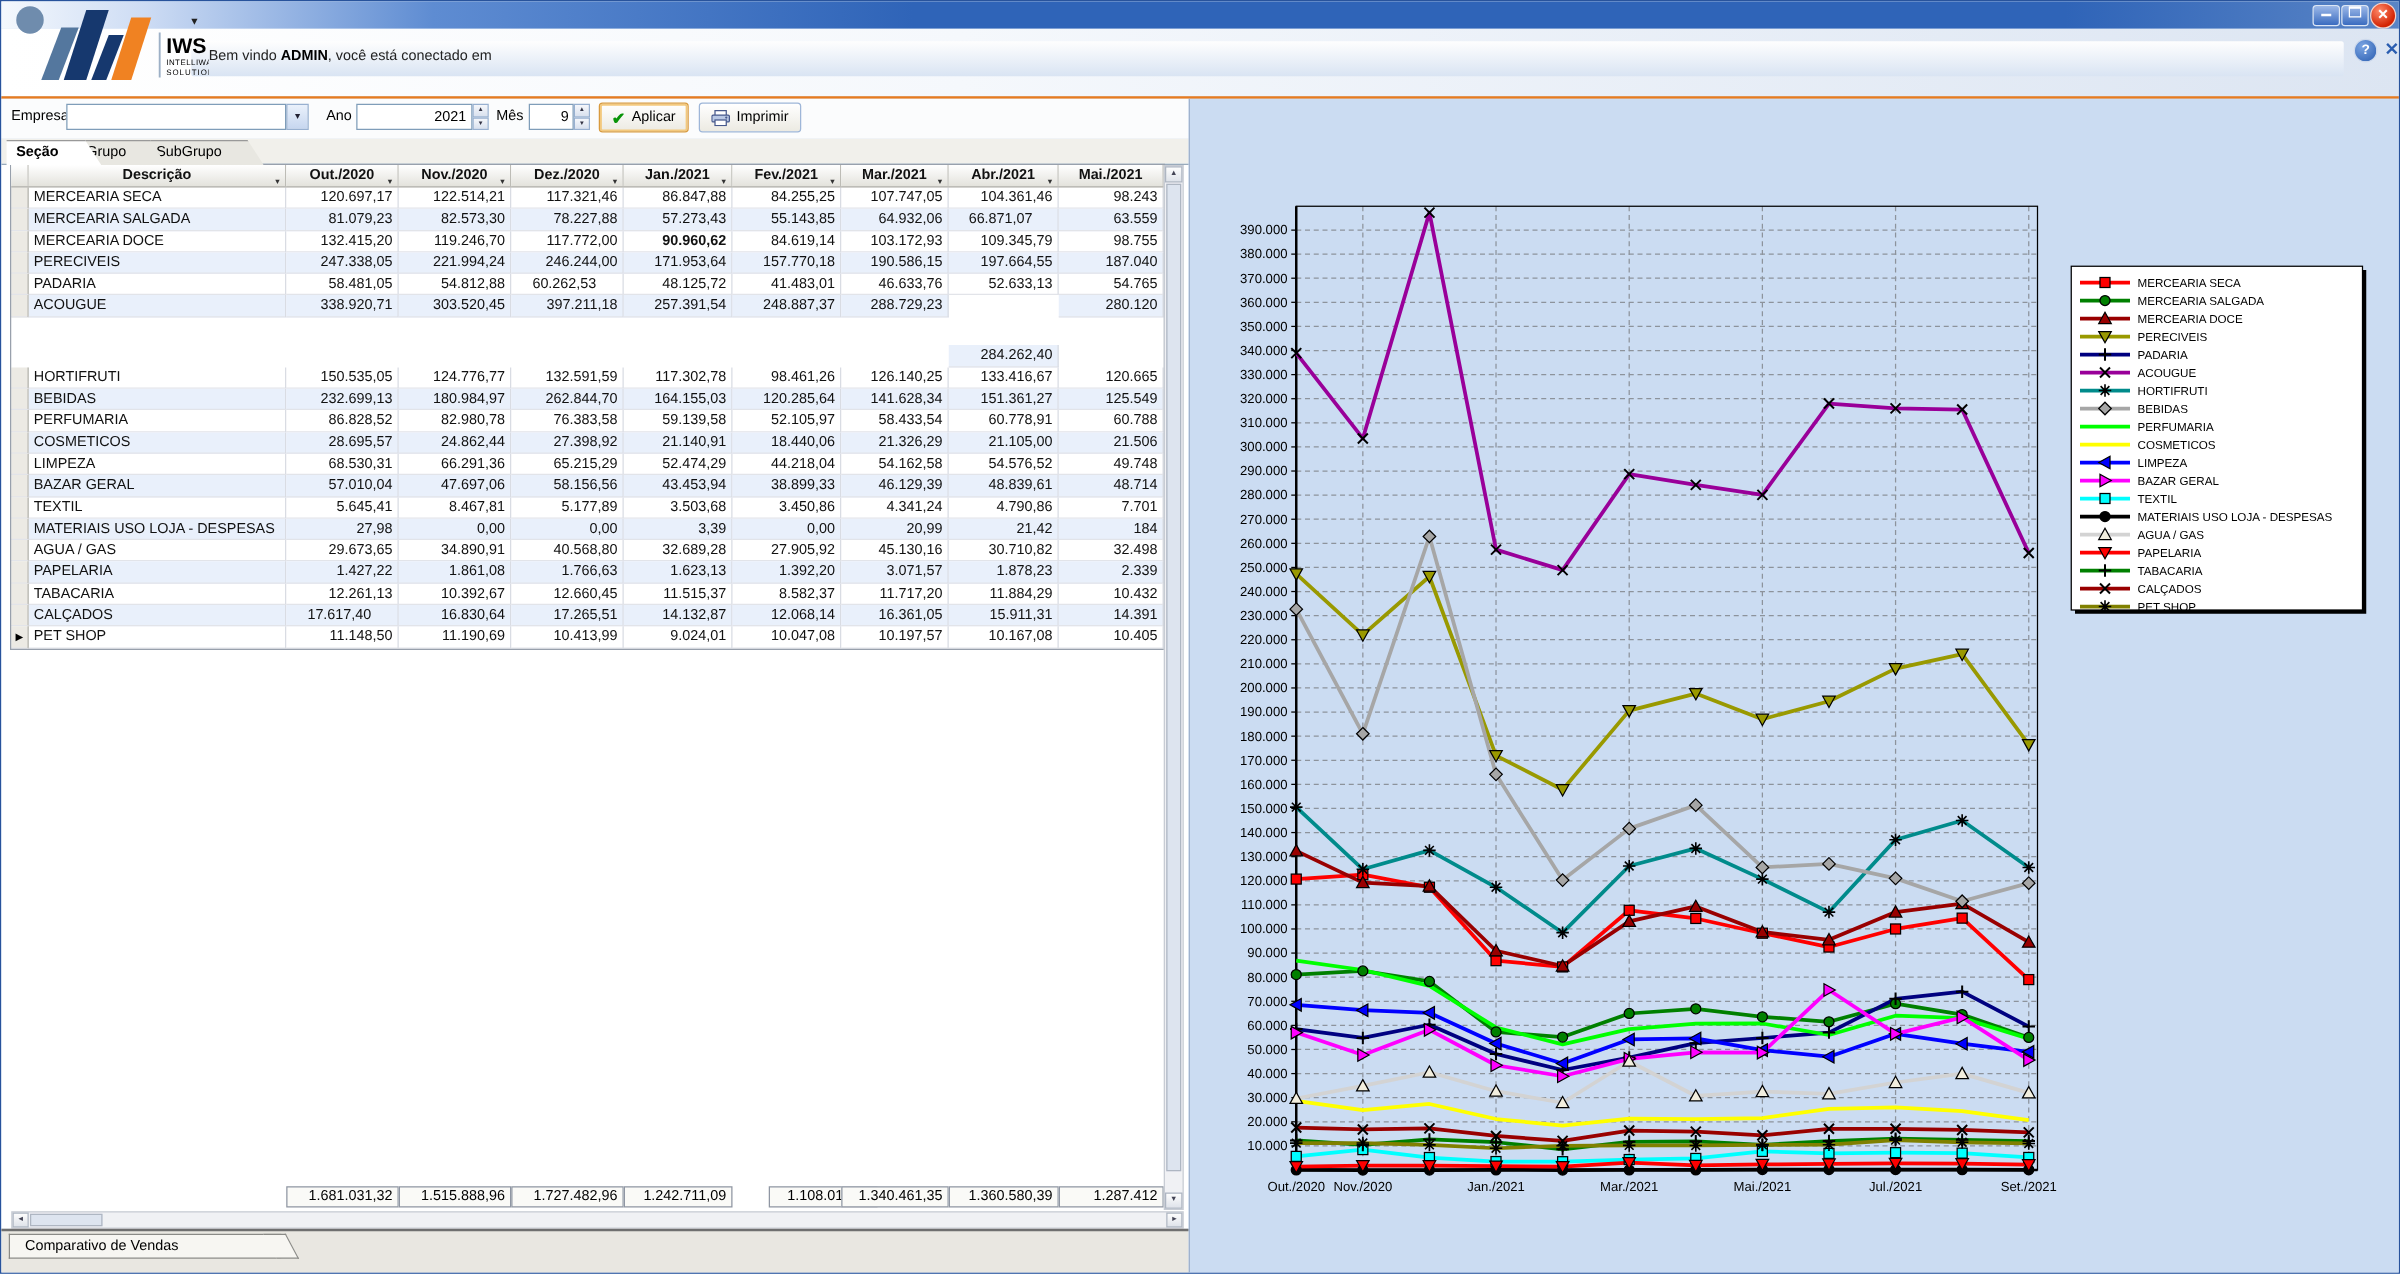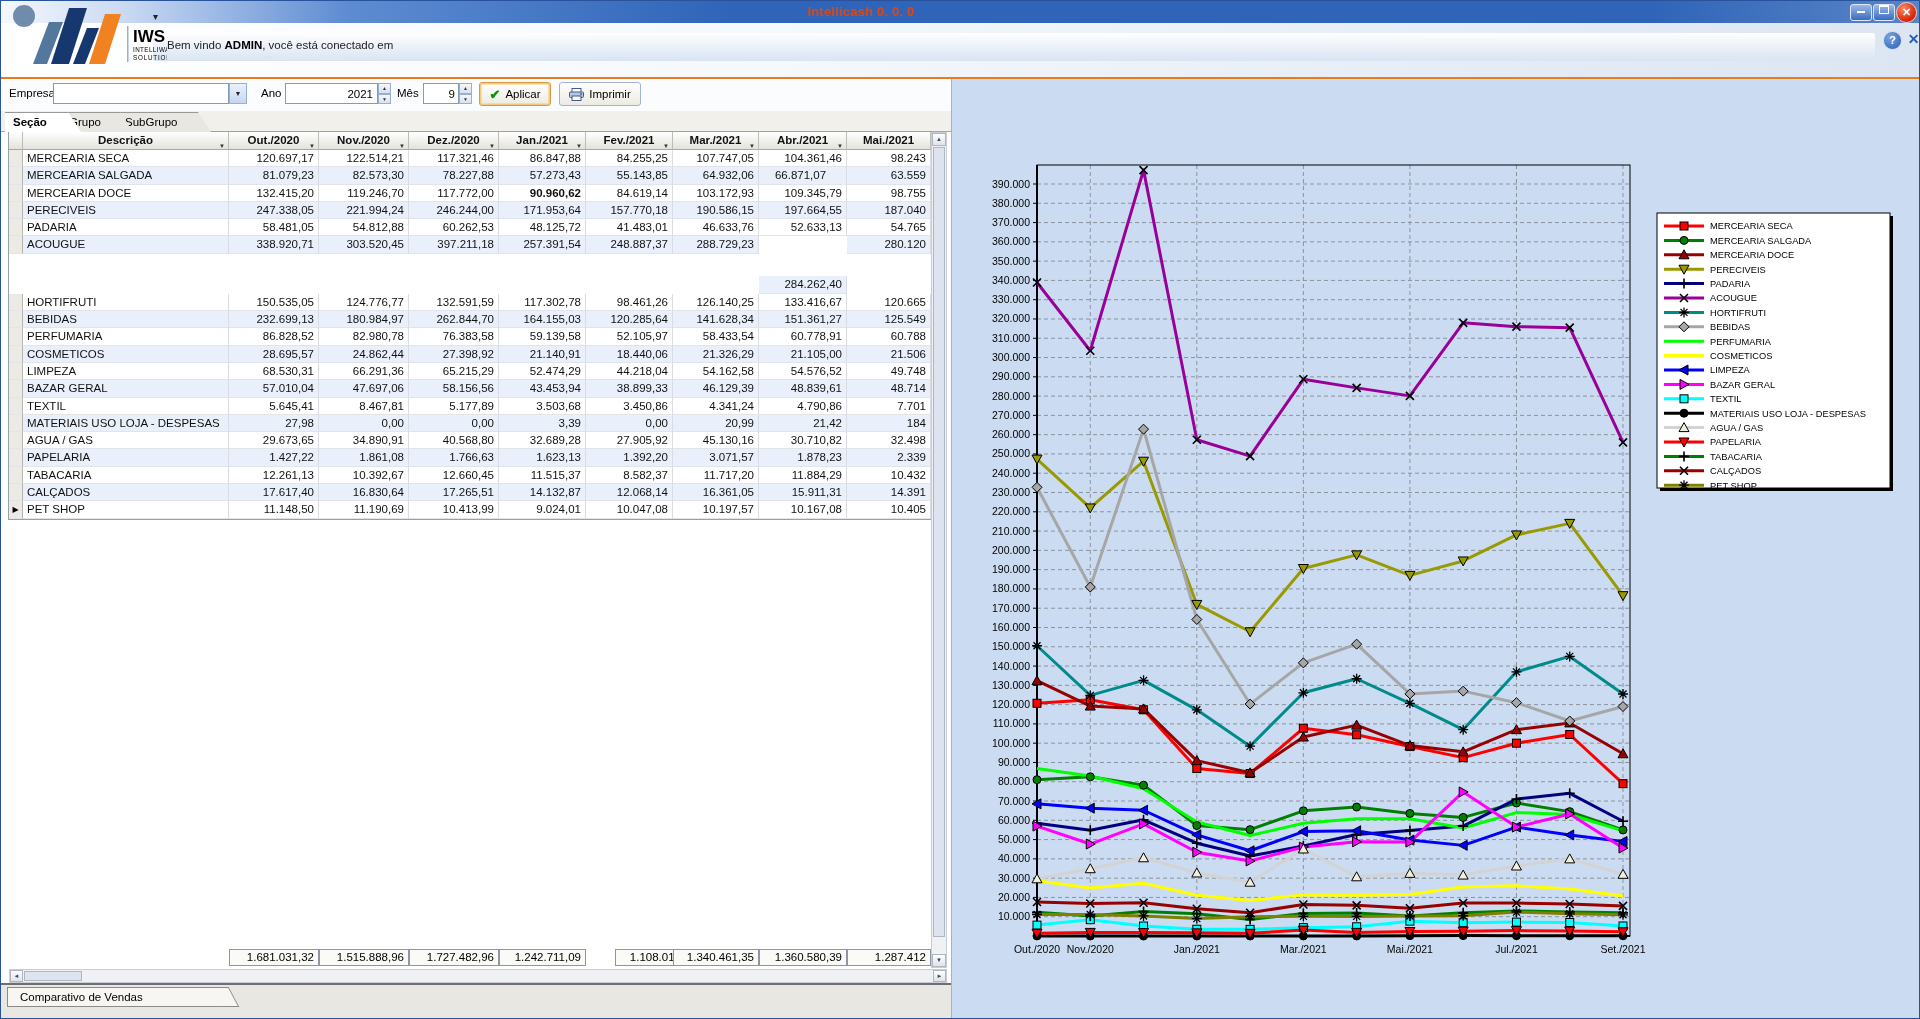--- a/index.html
+++ b/index.html
@@ -88,21 +88,20 @@
   #bottom-tab::after{content:'';position:absolute;right:-9px;top:-1px;height:20px;width:18px;background:#f7f6f2;
     border:1px solid #8a8a86;border-left:none;transform:skewX(28deg);box-sizing:border-box}
   
   #chartpanel{position:absolute;left:950px;top:78px;width:970px;height:941px;background:#cbdcf2;border-left:1px solid #9fb2ce}
   svg text{font-family:"Liberation Sans",sans-serif;fill:#000}
 </style>
 </head>
 <body>
 
 <div id="titlebar">
-  <div id="window-title">Intellicash 0. 0.  0</div>
   <div class="winbtn" id="btn-minimize"><span class="min-glyph"></span></div>
   <div class="winbtn" id="btn-maximize"><span class="max-glyph"></span></div>
   <div id="btn-close">✕</div>
 </div>
 
 <div id="headerband">
   <div id="welcome-strip"></div>
   <svg id="logo" viewBox="0 0 160 62">
     <circle cx="17" cy="12" r="11" fill="#6f8cad"></circle>
     <polygon points="26,60 42,18 56,18 40,60" fill="#54779e"></polygon>
@@ -219,21 +218,21 @@
         <div class="g-cell num" style="width: 87px;">157.770,18</div>
         <div class="g-cell num" style="width: 86px;">190.586,15</div>
         <div class="g-cell num" style="width: 88px;">197.664,55</div>
         <div class="g-cell num" style="width: 84px;">187.040</div>
       </div>
       <div class="g-row">
         <div class="g-cell ind" style="width: 14px;"></div>
         <div class="g-cell desc" style="width: 206px;">PADARIA</div>
         <div class="g-cell num" style="width: 90px;">58.481,05</div>
         <div class="g-cell num" style="width: 90px;">54.812,88</div>
-        <div class="g-cell num" style="width: 90px;">60.262,53</div>
+        <div class="g-cell num" style="width: 90px; text-align: center;">60.262,53</div>
         <div class="g-cell num" style="width: 87px;">48.125,72</div>
         <div class="g-cell num" style="width: 87px;">41.483,01</div>
         <div class="g-cell num" style="width: 86px;">46.633,76</div>
         <div class="g-cell num" style="width: 88px;">52.633,13</div>
         <div class="g-cell num" style="width: 84px;">54.765</div>
       </div>
       <div class="g-row alt">
         <div class="g-cell ind" style="width: 14px;"></div>
         <div class="g-cell desc" style="width: 206px;">ACOUGUE</div>
         <div class="g-cell num" style="width: 90px;">338.920,71</div>
@@ -373,21 +372,21 @@
         <div class="g-cell num" style="width: 90px;">12.660,45</div>
         <div class="g-cell num" style="width: 87px;">11.515,37</div>
         <div class="g-cell num" style="width: 87px;">8.582,37</div>
         <div class="g-cell num" style="width: 86px;">11.717,20</div>
         <div class="g-cell num" style="width: 88px;">11.884,29</div>
         <div class="g-cell num" style="width: 84px;">10.432</div>
       </div>
       <div class="g-row alt">
         <div class="g-cell ind" style="width: 14px;"></div>
         <div class="g-cell desc" style="width: 206px;">CALÇADOS</div>
-        <div class="g-cell num" style="width: 90px;">17.617,40</div>
+        <div class="g-cell num" style="width: 90px; text-align: center;">17.617,40</div>
         <div class="g-cell num" style="width: 90px;">16.830,64</div>
         <div class="g-cell num" style="width: 90px;">17.265,51</div>
         <div class="g-cell num" style="width: 87px;">14.132,87</div>
         <div class="g-cell num" style="width: 87px;">12.068,14</div>
         <div class="g-cell num" style="width: 86px;">16.361,05</div>
         <div class="g-cell num" style="width: 88px;">15.911,31</div>
         <div class="g-cell num" style="width: 84px;">14.391</div>
       </div>
       <div class="g-row">
         <div class="g-cell ind" style="width: 14px;">▶</div>

